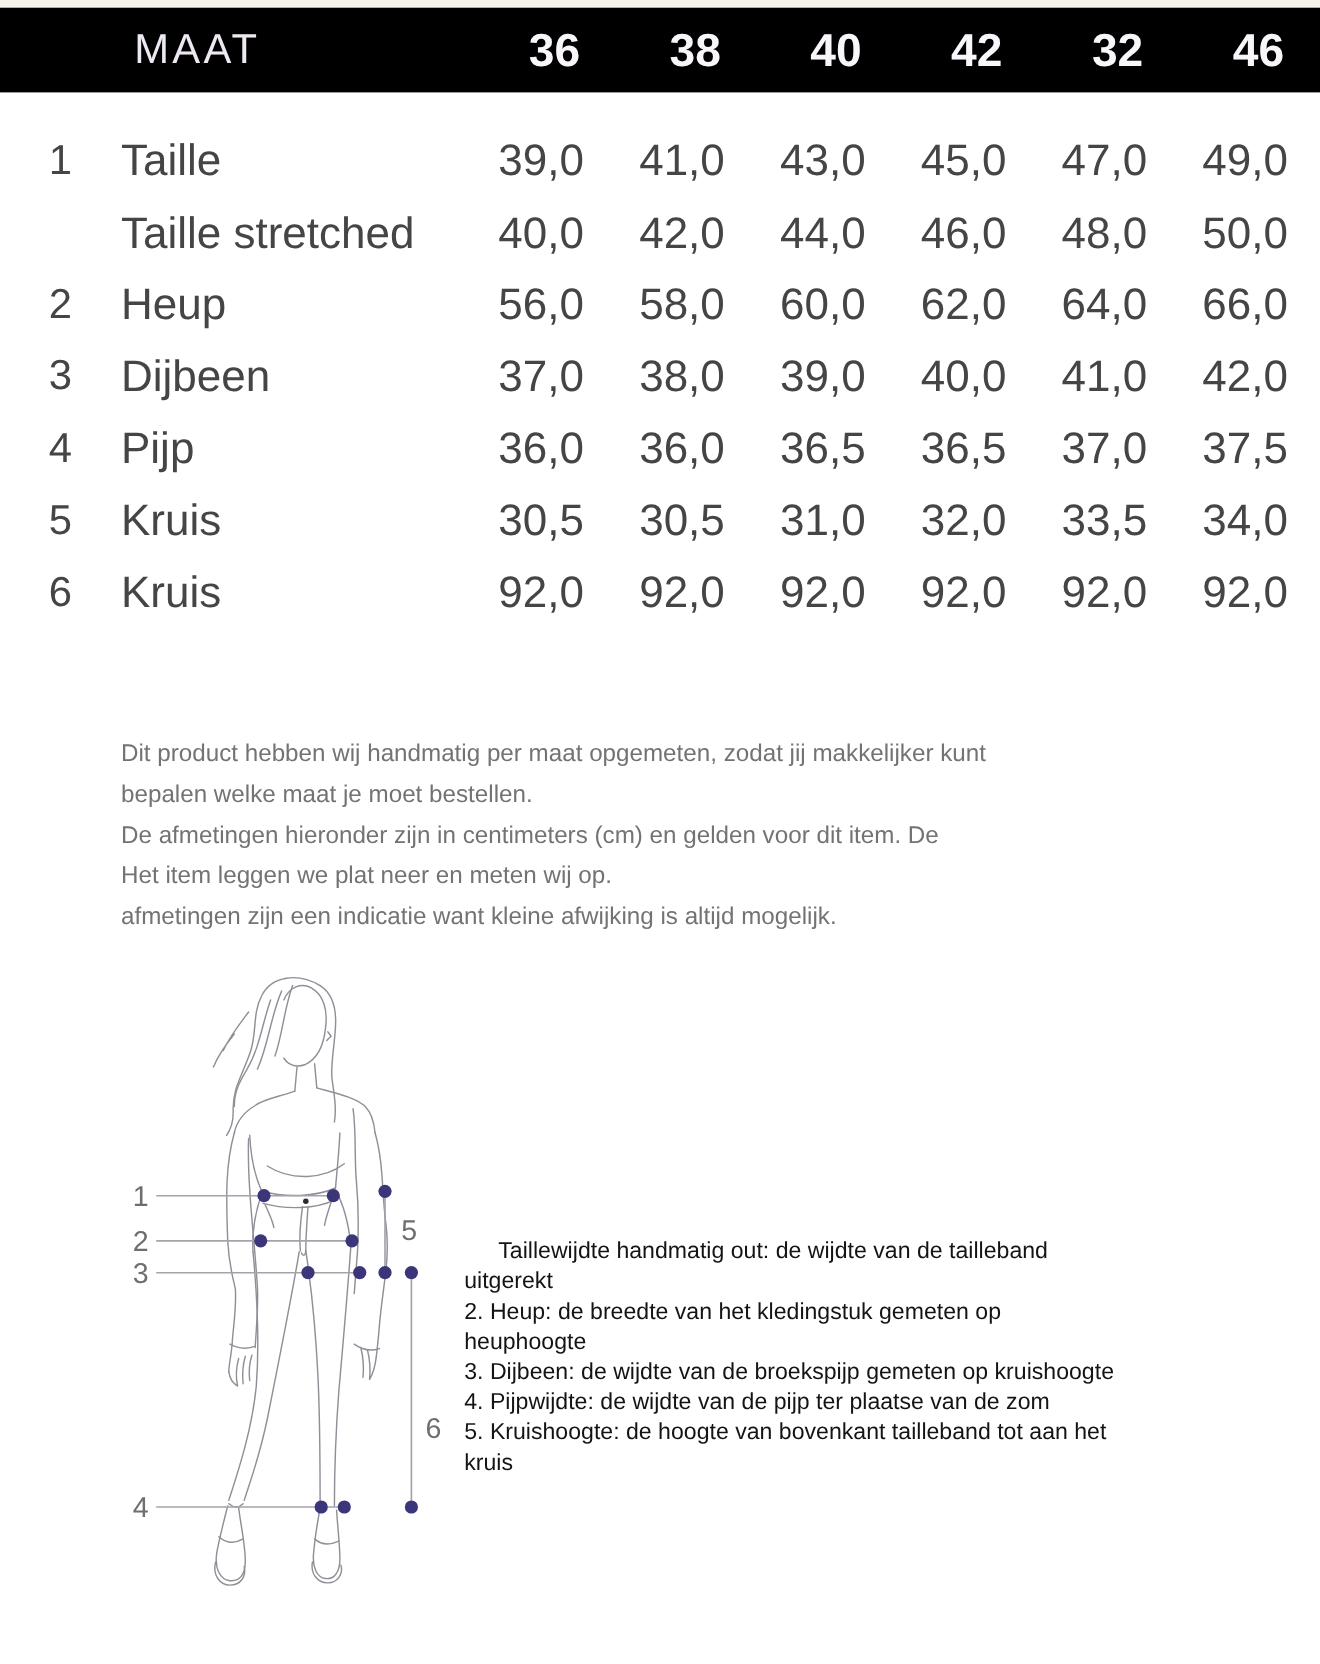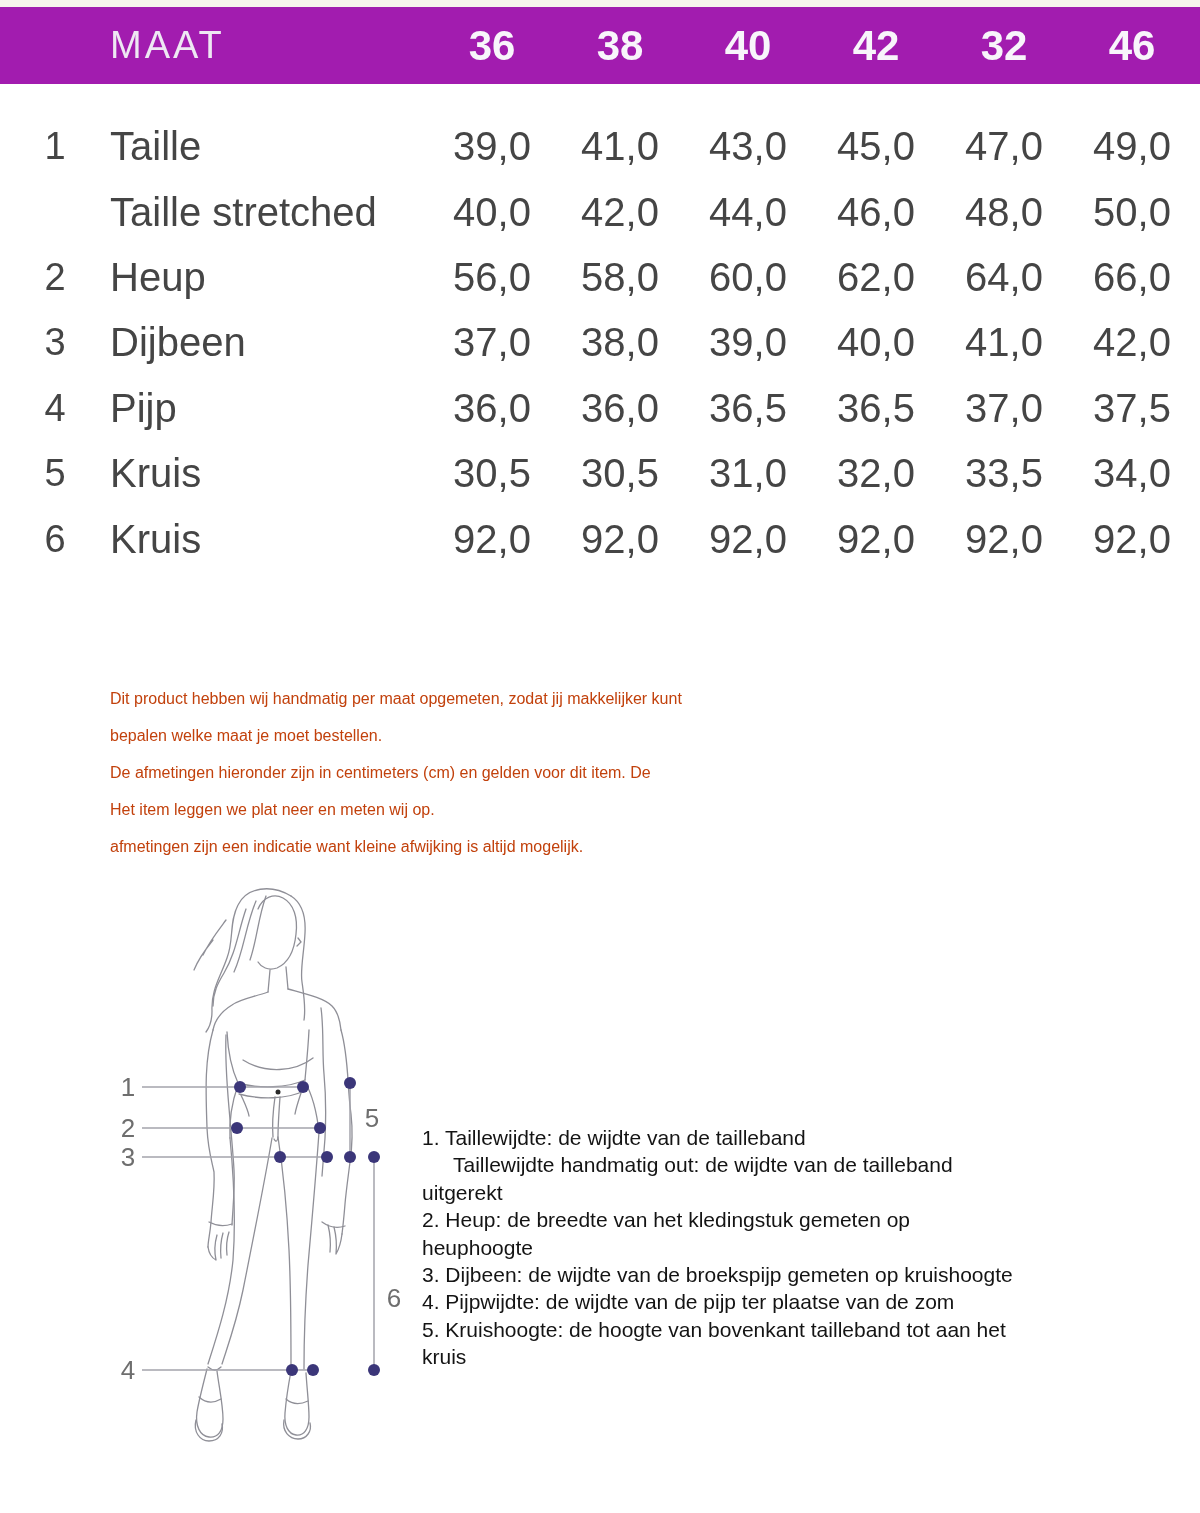--- a/index.html
+++ b/index.html
@@ -1,34 +1,34 @@
 <!DOCTYPE html>
 <html><head>
 <meta charset="utf-8">
 <style>
   html,body{margin:0;padding:0;background:#ffffff;}
   .page{position:relative;width:1200px;height:1513px;background:#ffffff;overflow:hidden;
         font-family:"Liberation Sans","DejaVu Sans",sans-serif;}
   .topstrip{position:absolute;top:0;left:0;right:0;height:7px;background:#f7f3ec;}
   
-  .hdr{position:absolute;top:7px;left:0;right:0;height:77px;background:#a21caf;
-       display:flex;align-items:center;}
+  .hdr{position:absolute;top:7px;left:0;right:0;height:77px;background:#000000;
+       display:flex;align-items:center;padding-left:12px;}
   .c-num{flex:0 0 110px;text-align:center;}
   .c-label{flex:0 0 318px;text-align:left;}
   .c-val{flex:0 0 128px;text-align:center;}
   .hdr .c-label{color:#eee8f3;font-size:38px;font-weight:300;letter-spacing:3px;}
   .hdr .c-val{color:#f8f5fb;font-size:42px;font-weight:700;}
   .tbody{position:absolute;top:114px;left:0;right:0;}
   .trow{display:flex;align-items:center;height:65.4px;color:#454545;font-weight:300;}
   .trow .c-num{font-size:38px;}
   .trow .c-label{font-size:40px;}
   .trow .c-val{font-size:40px;}
   
-  .desc{position:absolute;left:110px;top:666px;width:1000px;color:#c2410c;
-        font-size:16px;font-weight:300;margin-top:14px;}
+  .desc{position:absolute;left:110px;top:666px;width:1000px;color:#737373;
+        font-size:22px;font-weight:300;}
   .desc .dline{line-height:37px;white-space:nowrap;}
   
   .figure{position:absolute;left:95px;top:880px;width:345px;height:580px;}
   .figure svg{display:block;}
   .sketch{stroke:#8f8f97;stroke-width:1.3;fill:none;stroke-linecap:round;}
   .mline{stroke:#a3a3ab;stroke-width:1.5;}
   .mdot{fill:#3b3679;}
   .mlabel{fill:#6e6e6e;font-size:26px;font-family:"Liberation Sans","DejaVu Sans",sans-serif;
           font-weight:300;text-anchor:middle;}
   
@@ -223,21 +223,20 @@
         <text class="mlabel" x="33" y="257">2</text>
         <text class="mlabel" x="33" y="286">3</text>
         <text class="mlabel" x="33" y="499">4</text>
         <text class="mlabel" x="277" y="247">5</text>
         <text class="mlabel" x="299" y="427">6</text>
       </g>
     </svg>
   </div>
 
   <div class="legend">
-    <div class="lline">1. Taillewijdte: de wijdte van de tailleband</div>
     <div class="lline indent">Taillewijdte handmatig out: de wijdte van de tailleband</div>
     <div class="lline">uitgerekt</div>
     <div class="lline">2. Heup: de breedte van het kledingstuk gemeten op</div>
     <div class="lline">heuphoogte</div>
     <div class="lline">3. Dijbeen: de wijdte van de broekspijp gemeten op kruishoogte</div>
     <div class="lline">4. Pijpwijdte: de wijdte van de pijp ter plaatse van de zom</div>
     <div class="lline">5. Kruishoogte: de hoogte van bovenkant tailleband tot aan het</div>
     <div class="lline">kruis</div>
   </div>
 </div>

